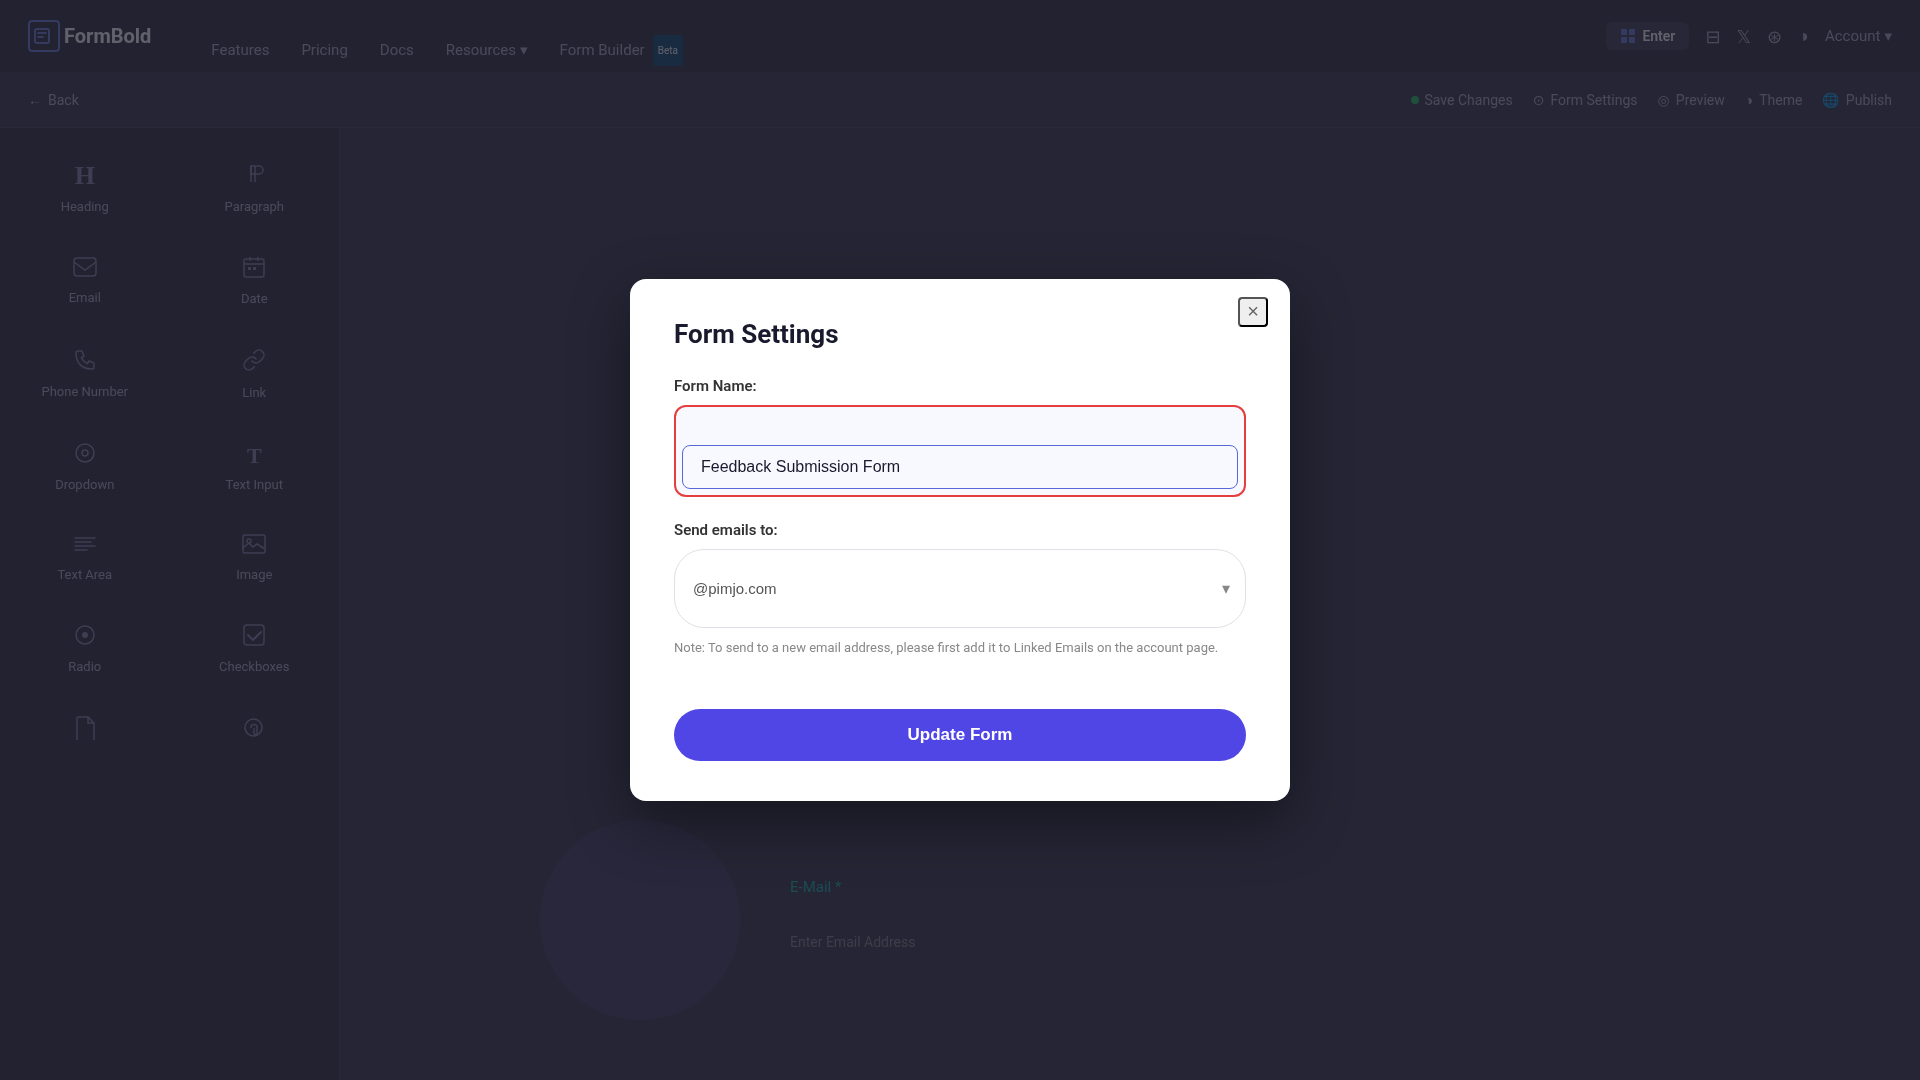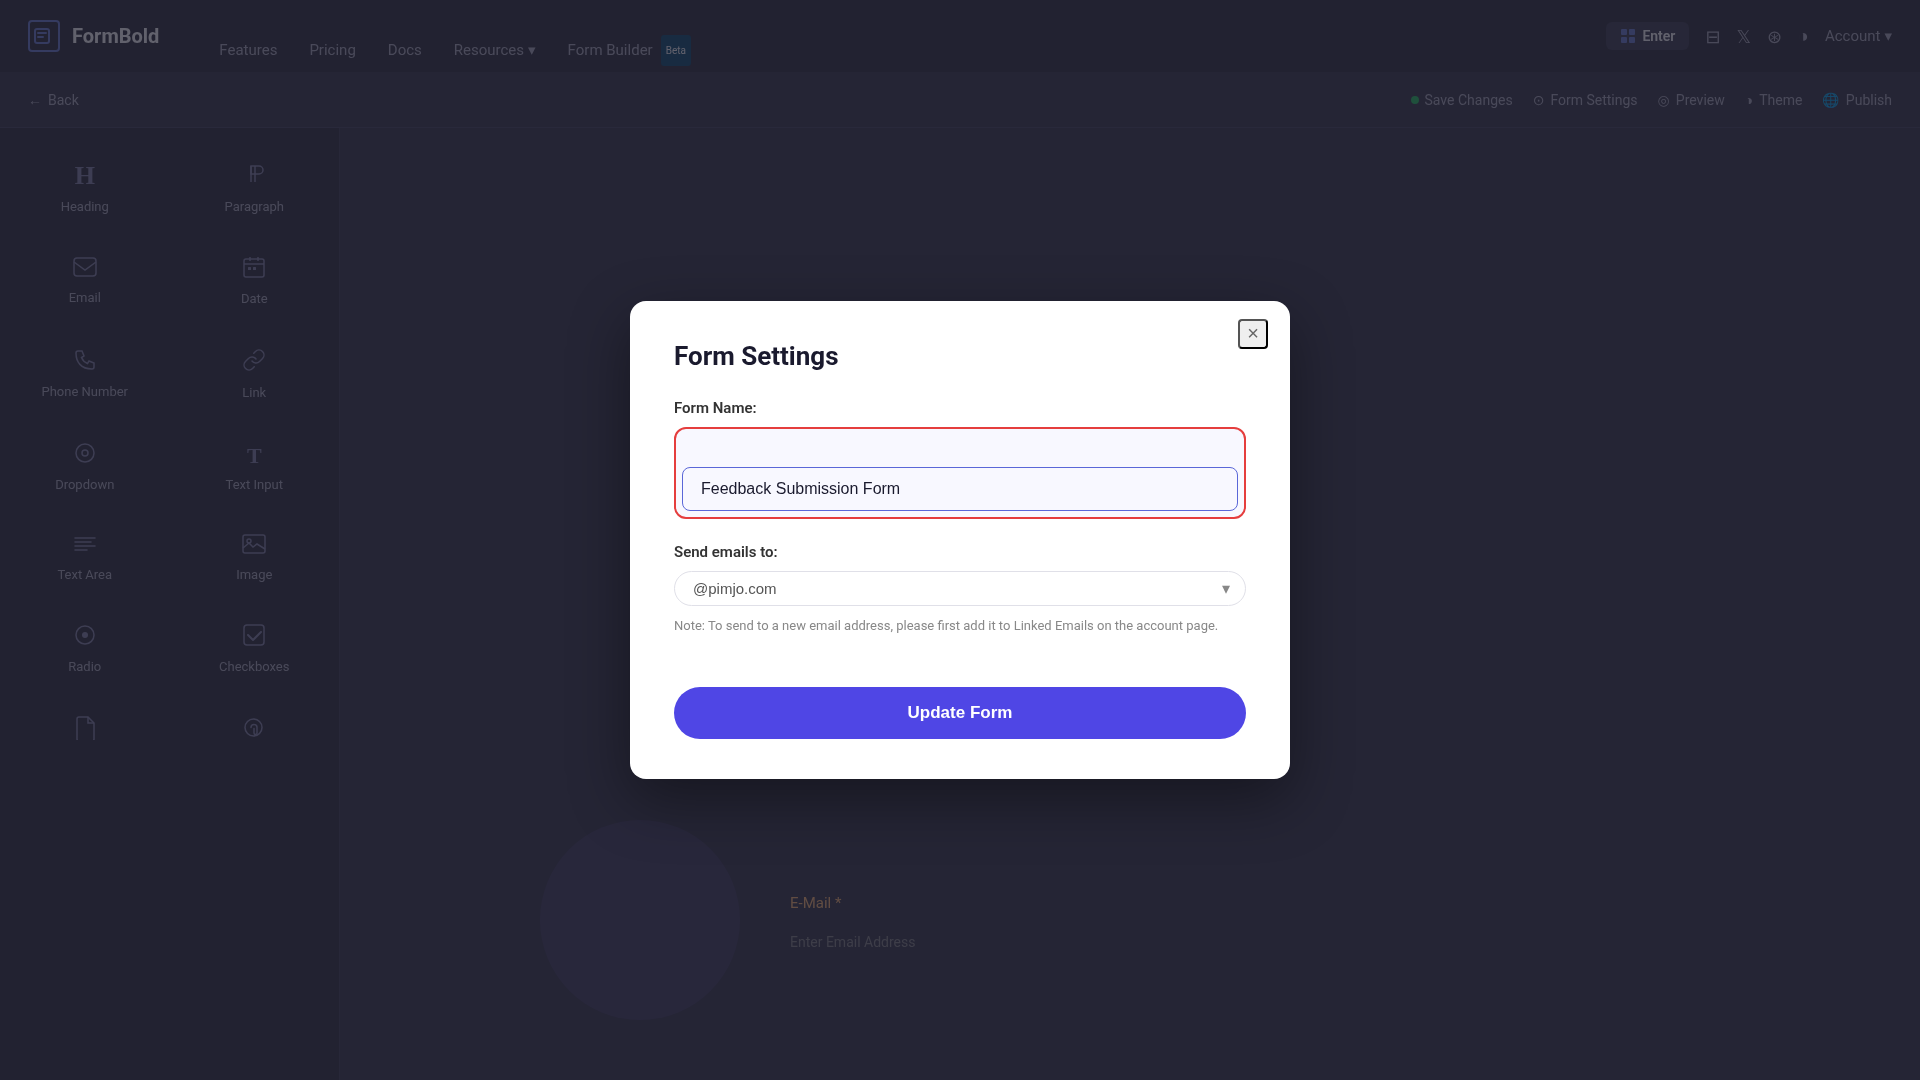--- a/index.html
+++ b/index.html
@@ -29,21 +29,21 @@
       align-items: center;
       padding: 0 28px;
       flex-shrink: 0;
       z-index: 10;
       position: relative;
     }
 
     .navbar-logo {
       display: flex;
       align-items: center;
-      gap: 12px;
+      gap: 4px;
       color: white;
       font-size: 20px;
       font-weight: 700;
       margin-right: 60px;
       flex-shrink: 0;
     }
 
     .logo-icon {
       width: 32px;
       height: 32px;
@@ -204,23 +204,23 @@
       left: 200px;
       width: 200px;
       height: 200px;
       border-radius: 50%;
       background: rgba(100, 80, 160, 0.4);
       opacity: 0.6;
     }
 
     .canvas-email-label {
       position: absolute;
-      bottom: 168px;
+      bottom: 184px;
       left: 450px;
-      color: #fdba74;
+      color: #14b8a6;
       font-size: 15px;
     }
 
     .canvas-email-input {
       position: absolute;
       bottom: 130px;
       left: 450px;
       color: #888;
       font-size: 14px;
       margin-top: 40px;
@@ -303,21 +303,21 @@
     }
 
     .email-select-wrapper {
       position: relative;
     }
 
     .email-select {
       width: 100%;
       border: 1.5px solid #e0e0e8;
       border-radius: 30px;
-      padding: 8px 18px;
+      padding: 30px 18px;
       font-size: 15px;
       color: #555;
       background: white;
       appearance: none;
       cursor: pointer;
       outline: none;
     }
 
     .email-select-chevron {
       position: absolute;

